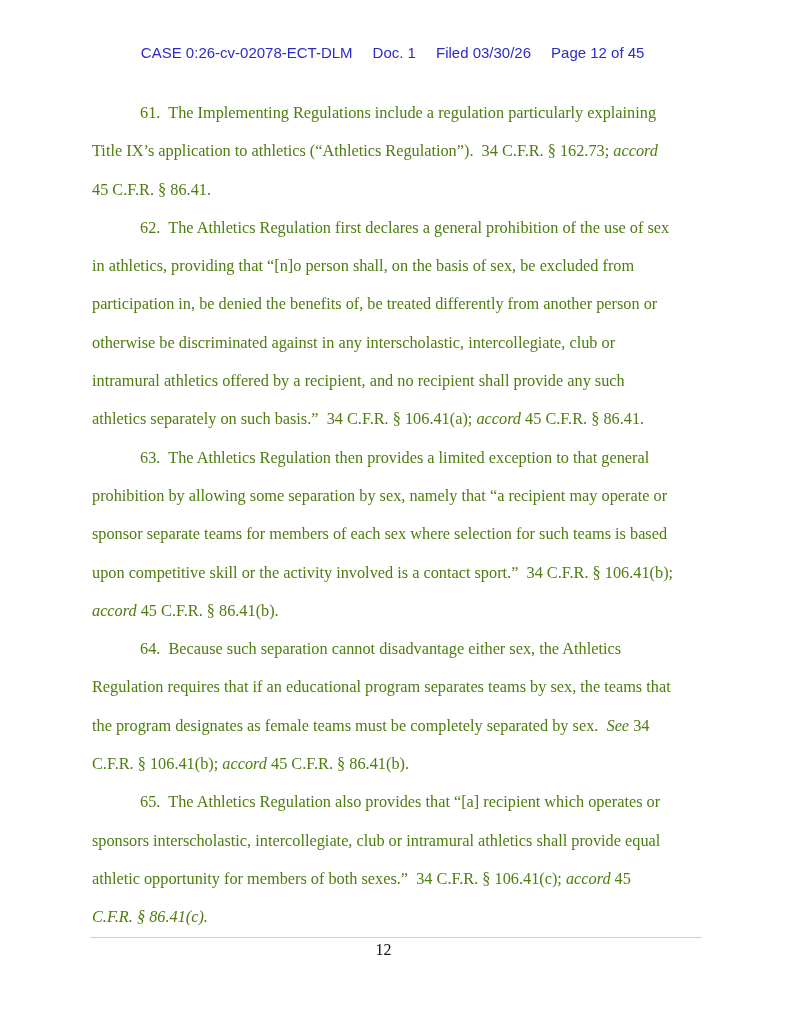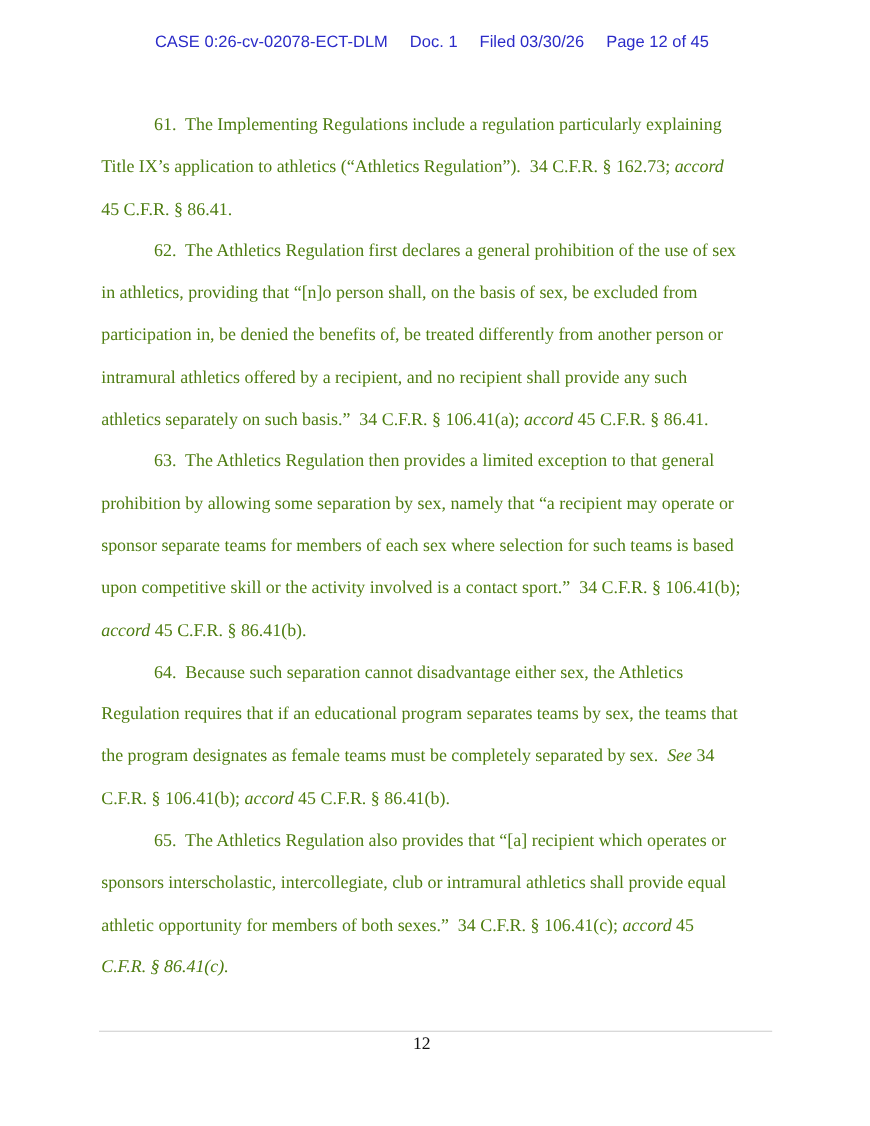--- a/index.html
+++ b/index.html
@@ -1,18 +1,18 @@
 <!DOCTYPE html>
 <html><head>
   <meta charset="utf-8">
   <style>
     html, body { margin: 0; padding: 0; background: #ffffff; }
     body { width: 791px; height: 1024px; position: relative; overflow: hidden; }
     .header {
-      position: absolute; top: 13px; left: 0; width: 777px; text-align: center;
+      position: absolute; top: 27px; left: 0; width: 777px; text-align: center;
       font-family: "Liberation Sans", sans-serif; font-size: 15px; color: #2b2bc8;
       white-space: pre;
     }
     .header span { margin: 0 10px; }
     .body-text {
       position: absolute; left: 92px; top: 94px; width: 610px;
       font-family: "Liberation Serif", serif; font-size: 16.3px; color: #4d7c0f;
       line-height: 38.3px;
     }
     .para { margin: 0; text-align: left; }
@@ -38,20 +38,21 @@
 <div class="body-text" id="body-text">
     <div class="para">
       <span class="line first"><span style="white-space: pre;">61.  </span><span style="white-space: pre;">The Implementing Regulations include a regulation particularly explaining</span></span>
       <span class="line"><span style="white-space: pre;">Title IX’s application to athletics (“Athletics Regulation”).  34 C.F.R. § 162.73; </span><i>accord</i></span>
       <span class="line"><span style="white-space: pre;">45 C.F.R. § 86.41.</span></span>
     </div>
     <div class="para">
       <span class="line first"><span style="white-space: pre;">62.  </span><span style="white-space: pre; font-family: Liberation Serif, serif;">The Athletics Regulation first declares a general prohibition of the use of sex</span></span>
       <span class="line"><span style="white-space: pre;">in athletics, providing that “[n]o person shall, on the basis of sex, be excluded from</span></span>
       <span class="line"><span style="white-space: pre;">participation in, be denied the benefits of, be treated differently from another person or</span></span>
+      <span class="line"><span style="white-space: pre;">otherwise be discriminated against in any interscholastic, intercollegiate, club or</span></span>
       <span class="line"><span style="white-space: pre;">intramural athletics offered by a recipient, and no recipient shall provide any such</span></span>
       <span class="line"><span style="white-space: pre;">athletics separately on such basis.”  34 C.F.R. § 106.41(a); </span><i>accord</i><span style="white-space: pre;"> 45 C.F.R. § 86.41.</span></span>
     </div>
     <div class="para">
       <span class="line first"><span style="white-space: pre;">63.  </span><span style="white-space: pre;">The Athletics Regulation then provides a limited exception to that general</span></span>
       <span class="line"><span style="white-space: pre;">prohibition by allowing some separation by sex, namely that “a recipient may operate or</span></span>
       <span class="line"><span style="white-space: pre; margin-top: 36px;">sponsor separate teams for members of each sex where selection for such teams is based</span></span>
       <span class="line"><span style="white-space: pre;">upon competitive skill or the activity involved is a contact sport.”  34 C.F.R. § 106.41(b);</span></span>
       <span class="line"><i>accord</i><span style="white-space: pre;"> 45 C.F.R. § 86.41(b).</span></span>
     </div>

